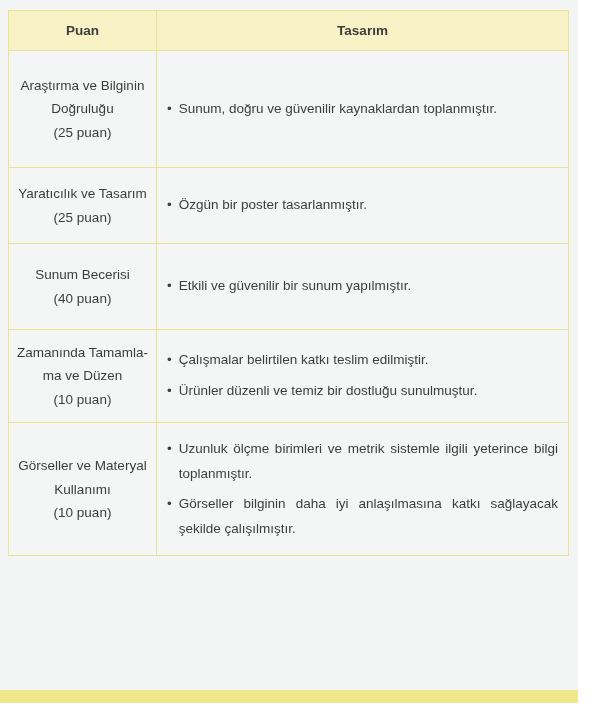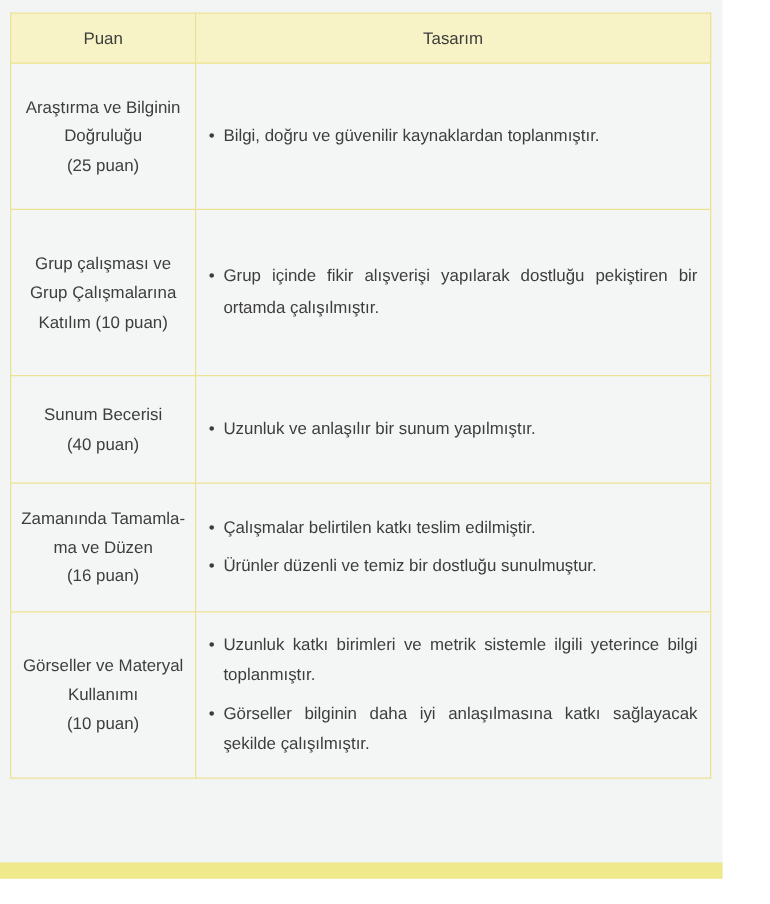--- a/index.html
+++ b/index.html
@@ -41,33 +41,33 @@
   }
   table.rubric col.c1{width:148px;}
   table.rubric col.c2{width:412px;}
   table.rubric th,
   table.rubric td{
     border:1px solid var(--table-border);
   }
   table.rubric th{
     height:40px;
     background:var(--header-background);
-    font-weight:normal;
+    font-weight:bold;
     text-align:center;
     vertical-align:middle;
   }
   table.rubric td{
     background:var(--cell-background);
     vertical-align:middle;
   }
   td.crit{
     text-align:center;
     white-space:pre-line;
     line-height:1.72;
-    padding:16px 4px;
+    padding:6px 4px;
   }
   td.ind{
     padding:8px 10px 8px 10px;
   }
   .indicator{
     display:flex;
     align-items:flex-start;
     gap:7px;
     line-height:1.82;
     margin:6px 0;
@@ -111,68 +111,67 @@
         </tr>
       </thead>
       <tbody>
         <tr class="r0">
           <td class="crit">Araştırma ve Bilginin
 Doğruluğu
 (25 puan)</td>
           <td class="ind">
             <div class="indicator">
                 <span class="bullet">•</span>
-                <span class="ind-text">Bilgi, doğru ve güvenilir kaynaklardan toplanmıştır.</span>
+                <span class="ind-text">Sunum, doğru ve güvenilir kaynaklardan toplanmıştır.</span>
               </div>
           </td>
         </tr>
-        <tr class="r2">
-          <td class="crit">Grup çalışması ve
-Grup Çalışmalarına
-Katılım (10 puan)</td>
+        <tr class="r1">
+          <td class="crit">Yaratıcılık ve Tasarım
+(25 puan)</td>
           <td class="ind">
             <div class="indicator">
                 <span class="bullet">•</span>
-                <span class="ind-text">Grup içinde fikir alışverişi yapılarak dostluğu pekiştiren bir ortamda çalışılmıştır.</span>
+                <span class="ind-text">Özgün bir poster tasarlanmıştır.</span>
               </div>
           </td>
         </tr>
         <tr class="r3">
           <td class="crit">Sunum Becerisi
 (40 puan)</td>
           <td class="ind">
             <div class="indicator">
                 <span class="bullet">•</span>
-                <span class="ind-text">Uzunluk ve anlaşılır bir sunum yapılmıştır.</span>
+                <span class="ind-text">Etkili ve güvenilir bir sunum yapılmıştır.</span>
               </div>
           </td>
         </tr>
         <tr class="r4">
           <td class="crit">Zamanında Tamamla-
 ma ve Düzen
-(16 puan)</td>
+(10 puan)</td>
           <td class="ind">
             <div class="indicator">
                 <span class="bullet">•</span>
                 <span class="ind-text">Çalışmalar belirtilen katkı teslim edilmiştir.</span>
               </div>
             <div class="indicator">
                 <span class="bullet">•</span>
                 <span class="ind-text">Ürünler düzenli ve temiz bir dostluğu sunulmuştur.</span>
               </div>
           </td>
         </tr>
         <tr class="r5">
           <td class="crit">Görseller ve Materyal
 Kullanımı
 (10 puan)</td>
           <td class="ind">
             <div class="indicator">
                 <span class="bullet">•</span>
-                <span class="ind-text">Uzunluk katkı birimleri ve metrik sistemle ilgili yeterince bilgi toplanmıştır.</span>
+                <span class="ind-text">Uzunluk ölçme birimleri ve metrik sistemle ilgili yeterince bilgi toplanmıştır.</span>
               </div>
             <div class="indicator">
                 <span class="bullet">•</span>
                 <span class="ind-text">Görseller bilginin daha iyi anlaşılmasına katkı sağlayacak şekilde çalışılmıştır.</span>
               </div>
           </td>
         </tr>
       </tbody>
     </table>
 

